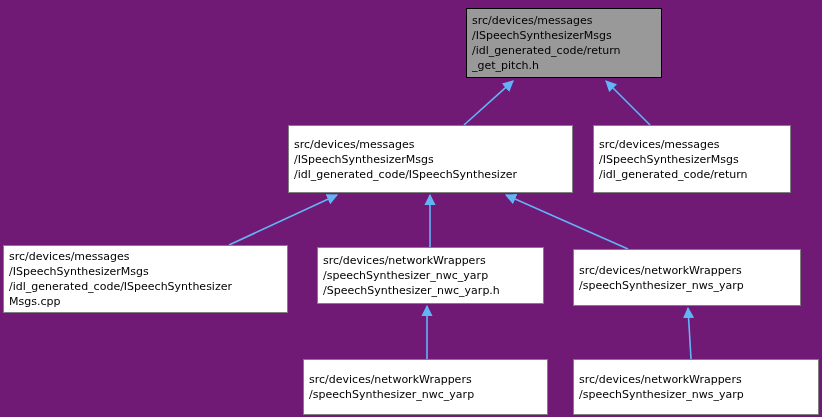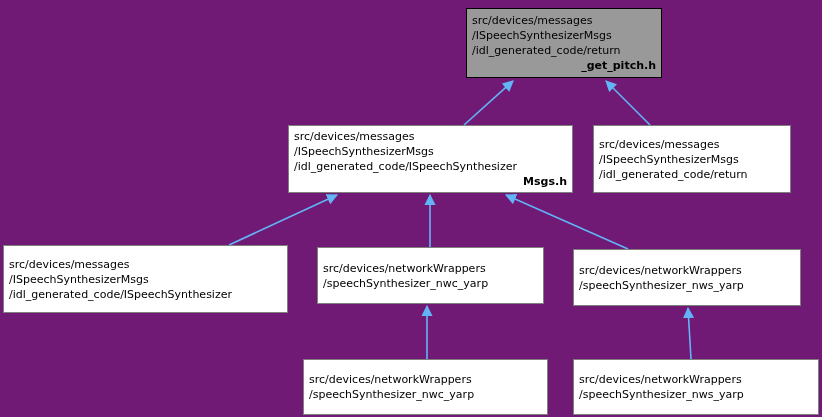--- a/index.html
+++ b/index.html
@@ -40,22 +40,21 @@
   .node.highlighted {
     background: #999999;
     border: 1px solid #000000;
     cursor: default;
   }
   .node .line {
     white-space: nowrap;
     text-align: left;
   }
   .node .line.center {
-    text-align: right;
-    font-weight: bold;
+    text-align: left;
   }
 </style>
 </head>
 <body>
 
 <div class="graph" id="graph" style="background: #701a75; padding-left: 9px;">
   <svg class="edges" id="edge-layer" viewBox="0 0 822 417" xmlns="http://www.w3.org/2000/svg">
       <defs>
         <marker id="arrowhead" viewBox="0 0 10 10" refX="9" refY="5" markerWidth="7" markerHeight="7" orient="auto">
           <path d="M0,0 L10,5 L0,10 z" fill="#63b4f7"></path>
@@ -72,35 +71,36 @@
 <div class="node highlighted" style="left: 466px; top: 8px; width: 196px; height: 70px;">
       <div class="line">src/devices/messages</div>
       <div class="line">/ISpeechSynthesizerMsgs</div>
       <div class="line">/idl_generated_code/return</div>
       <div class="line center">_get_pitch.h</div>
     </div>
     <div class="node" style="left: 288px; top: 125px; width: 285px; height: 68px;">
       <div class="line">src/devices/messages</div>
       <div class="line">/ISpeechSynthesizerMsgs</div>
       <div class="line">/idl_generated_code/ISpeechSynthesizer</div>
-      <div class="line center">Msgs.h</div>
     </div>
     <div class="node" style="left: 593px; top: 125px; width: 198px; height: 68px;">
       <div class="line">src/devices/messages</div>
       <div class="line">/ISpeechSynthesizerMsgs</div>
       <div class="line">/idl_generated_code/return</div>
     </div>
     <div class="node" style="left: 3px; top: 245px; width: 285px; height: 68px;">
       <div class="line">src/devices/messages</div>
       <div class="line">/ISpeechSynthesizerMsgs</div>
       <div class="line">/idl_generated_code/ISpeechSynthesizer</div>
+      <div class="line center">Msgs.cpp</div>
     </div>
     <div class="node" style="left: 317px; top: 247px; width: 227px; height: 57px;">
       <div class="line">src/devices/networkWrappers</div>
       <div class="line">/speechSynthesizer_nwc_yarp</div>
+      <div class="line">/SpeechSynthesizer_nwc_yarp.h</div>
     </div>
     <div class="node" style="left: 573px; top: 249px; width: 228px; height: 57px;">
       <div class="line">src/devices/networkWrappers</div>
       <div class="line">/speechSynthesizer_nws_yarp</div>
     </div>
     <div class="node" style="left: 303px; top: 359px; width: 245px; height: 56px;">
       <div class="line">src/devices/networkWrappers</div>
       <div class="line">/speechSynthesizer_nwc_yarp</div>
     </div>
     <div class="node" style="left: 573px; top: 359px; width: 246px; height: 56px;">

